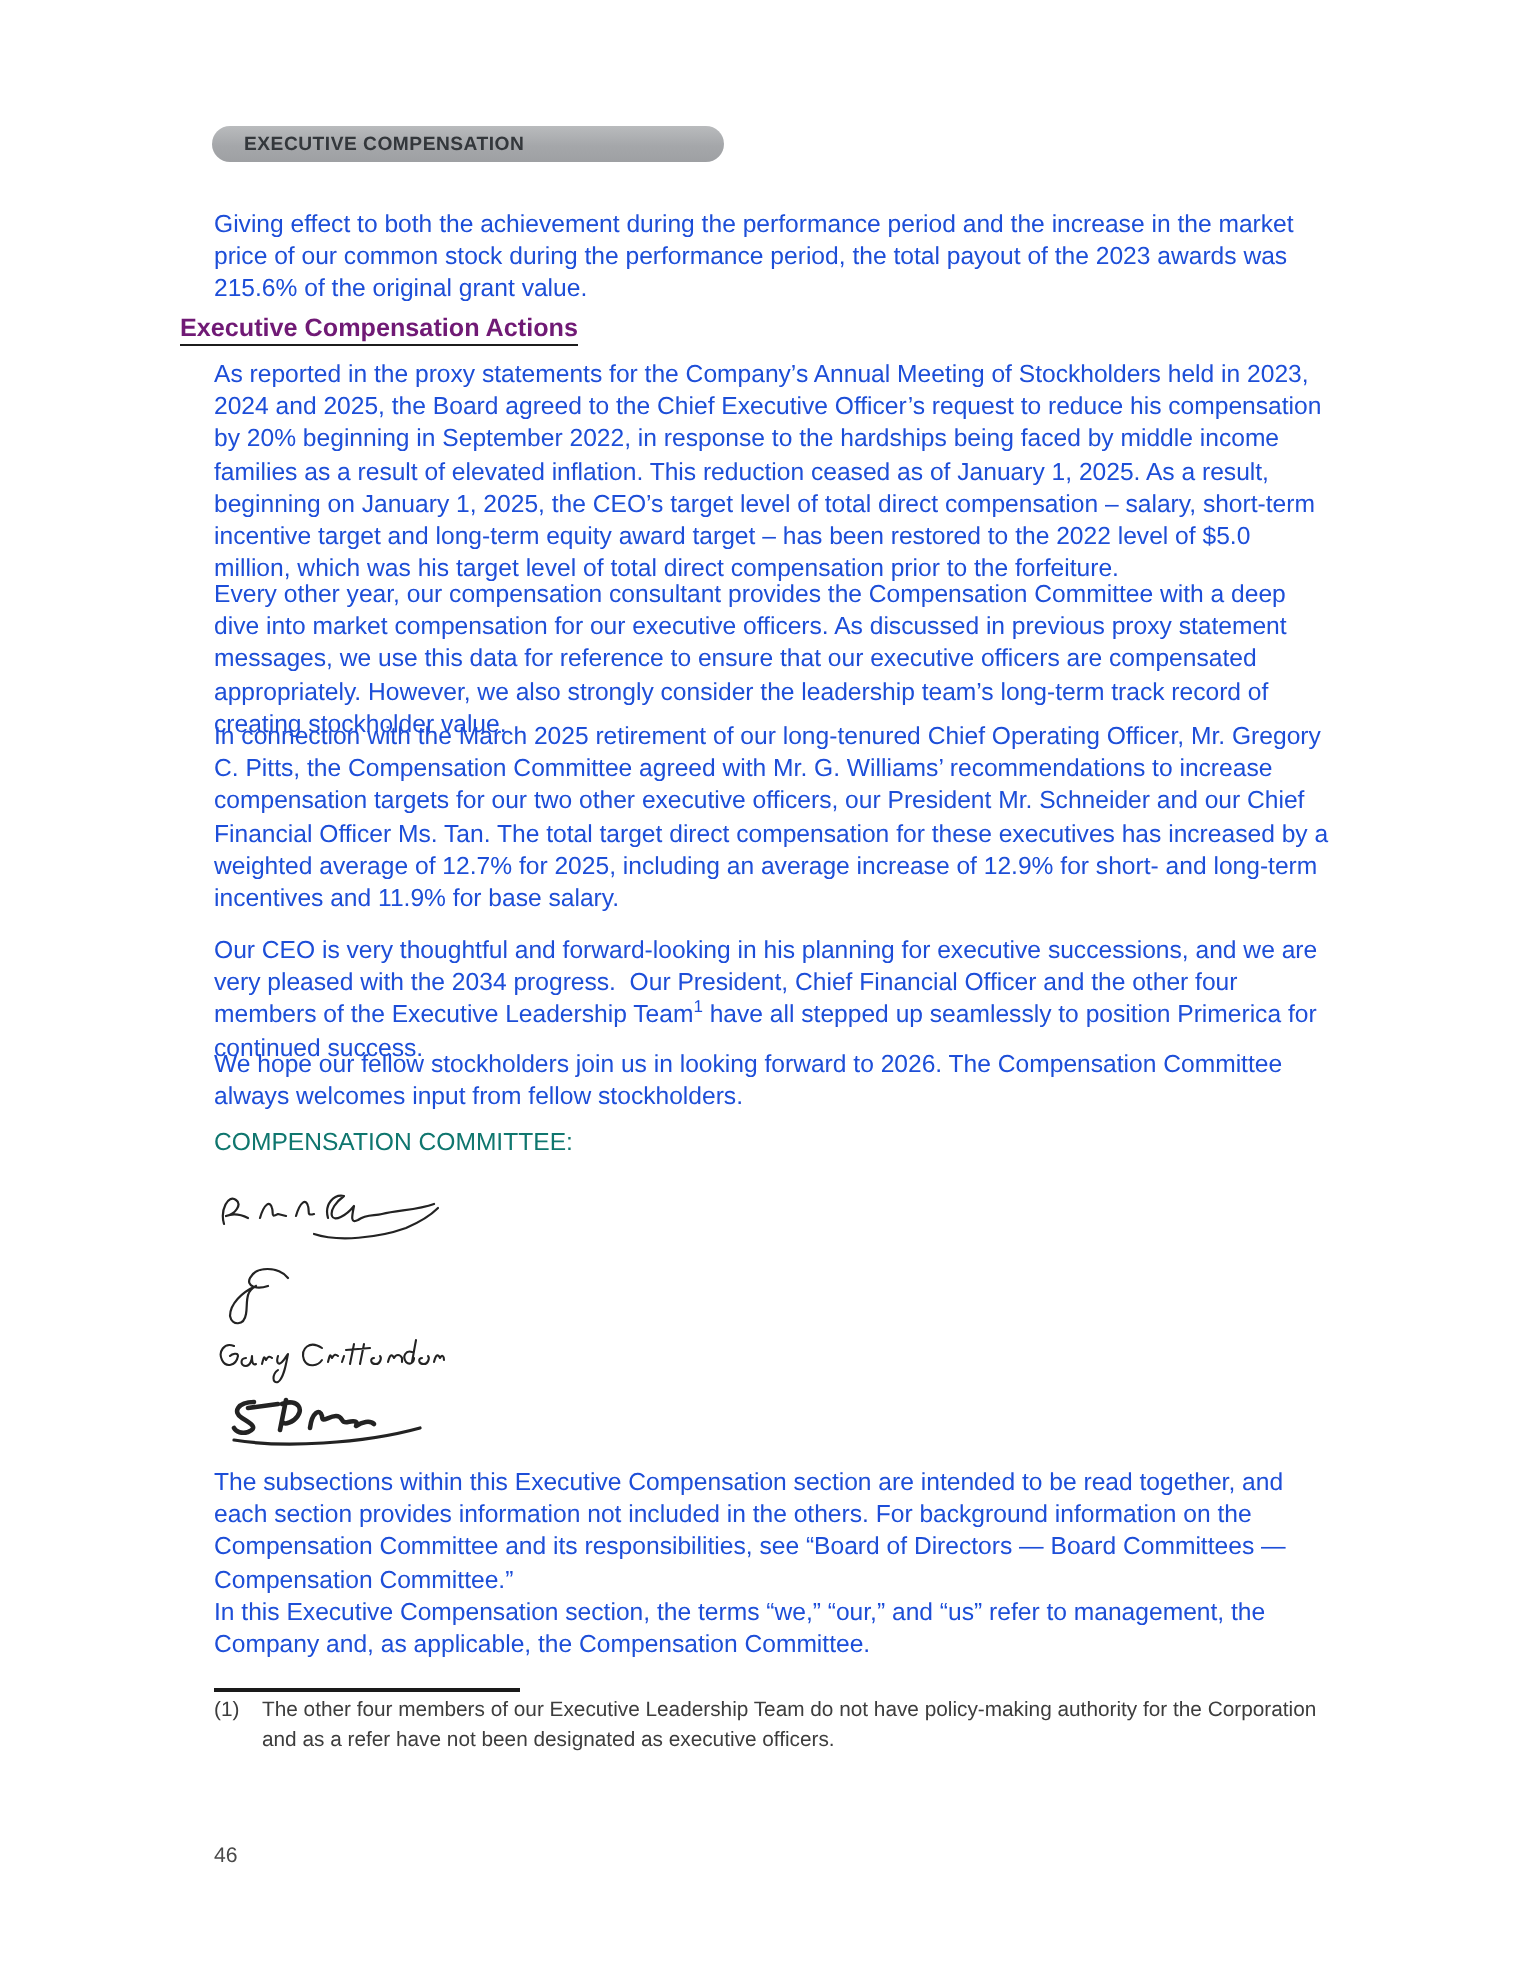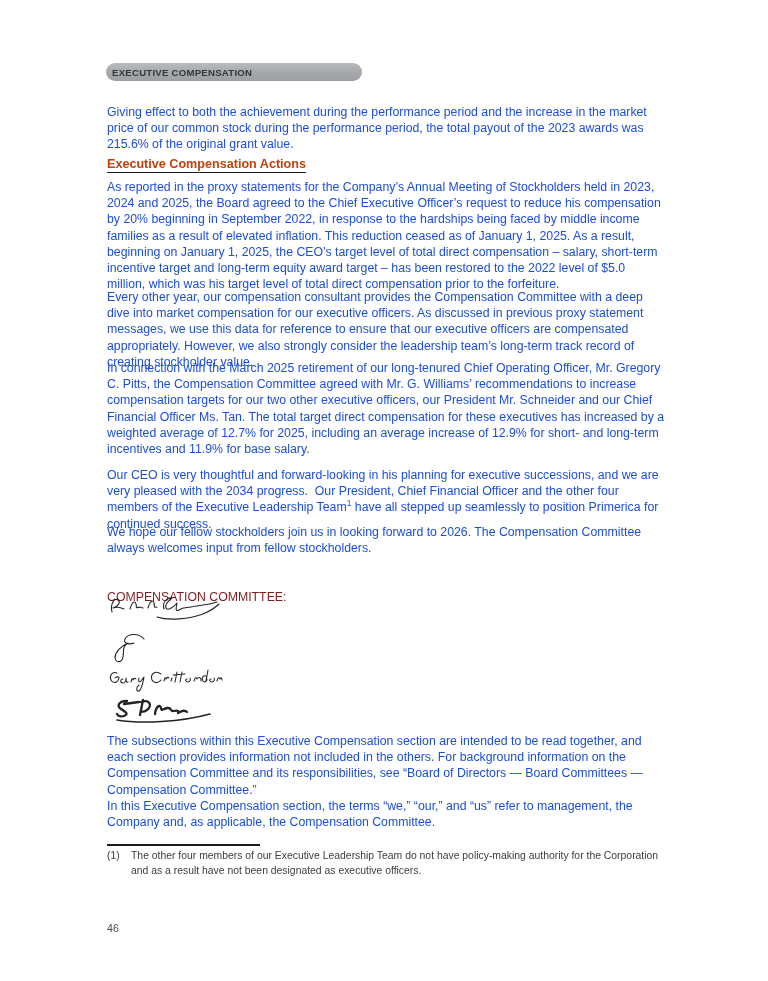--- a/index.html
+++ b/index.html
@@ -11,59 +11,58 @@
     font-family:"Liberation Sans", sans-serif;
     overflow:hidden;
   }
   .section-pill{
     position:absolute;
     left:106px; top:63px;
     width:256px; height:18px;
     border-radius:9px;
     background:linear-gradient(180deg,#b9bbbd 0%,#a5a7aa 55%,#9ea0a3 100%);
     display:flex; align-items:center;
-    padding-left:6px;
+    padding-left:16px;
     box-sizing:border-box;
   }
   .section-pill span{
     font-size:9.6px;
     font-weight:600;
     letter-spacing:.25px;
     color:#33373b;
   }
   .para{
     position:absolute;
     left:107px;
     width:558px;
     margin:0;
     font-size:12.3px;
     line-height:16.2px;
     color:#1d4ed8;
     white-space:pre-wrap;
   }
   .heading{
     position:absolute;
-    left:107px;
+    left:90px;
     margin:0;
     font-size:12.6px;
     line-height:16px;
     font-weight:bold;
-    color:#c2410c;
+    color:#701a75;
   }
   .heading .u{
     border-bottom:1.6px solid #1c1c1c;
     padding-bottom:1px;
   }
   .committee-label{
     position:absolute;
     left:107px;
     font-size:12.3px;
     line-height:16.2px;
-    color:#7f1d1d;
-    margin-top:26px;
+    color:#0f766e;
   }
   .sig{position:absolute;}
   .sig svg{display:block;}
   .sig path{fill:none;stroke:#232323;stroke-linecap:round;stroke-linejoin:round;}
   .footnote-rule{
     position:absolute;
     left:107px; top:844px;
     width:153px; height:2px;
     background:#1a1a1a;
   }
@@ -140,18 +139,18 @@
   </div>
 
   <p class="para" style="top:798px;">In this Executive Compensation section, the terms “we,” “our,” and “us” refer to management, the Company and, as applicable, the Compensation Committee.</p>
 
   <p class="para" style="top:733px;">The subsections within this Executive Compensation section are intended to be read together, and each section provides information not included in the others. For background information on the Compensation Committee and its responsibilities, see “Board of Directors — Board Committees — Compensation Committee.”</p>
 
   <div class="footnote-rule"></div>
 
   <div class="footnote">
     <span class="marker">(1)</span>
-    <span class="fn-text">The other four members of our Executive Leadership Team do not have policy-making authority for the Corporation and as a result have not been designated as executive officers.</span>
+    <span class="fn-text">The other four members of our Executive Leadership Team do not have policy-making authority for the Corporation and as a refer have not been designated as executive officers.</span>
   </div>
 
   <div class="page-number">46</div>
 
 </div>
 
 </body></html>

